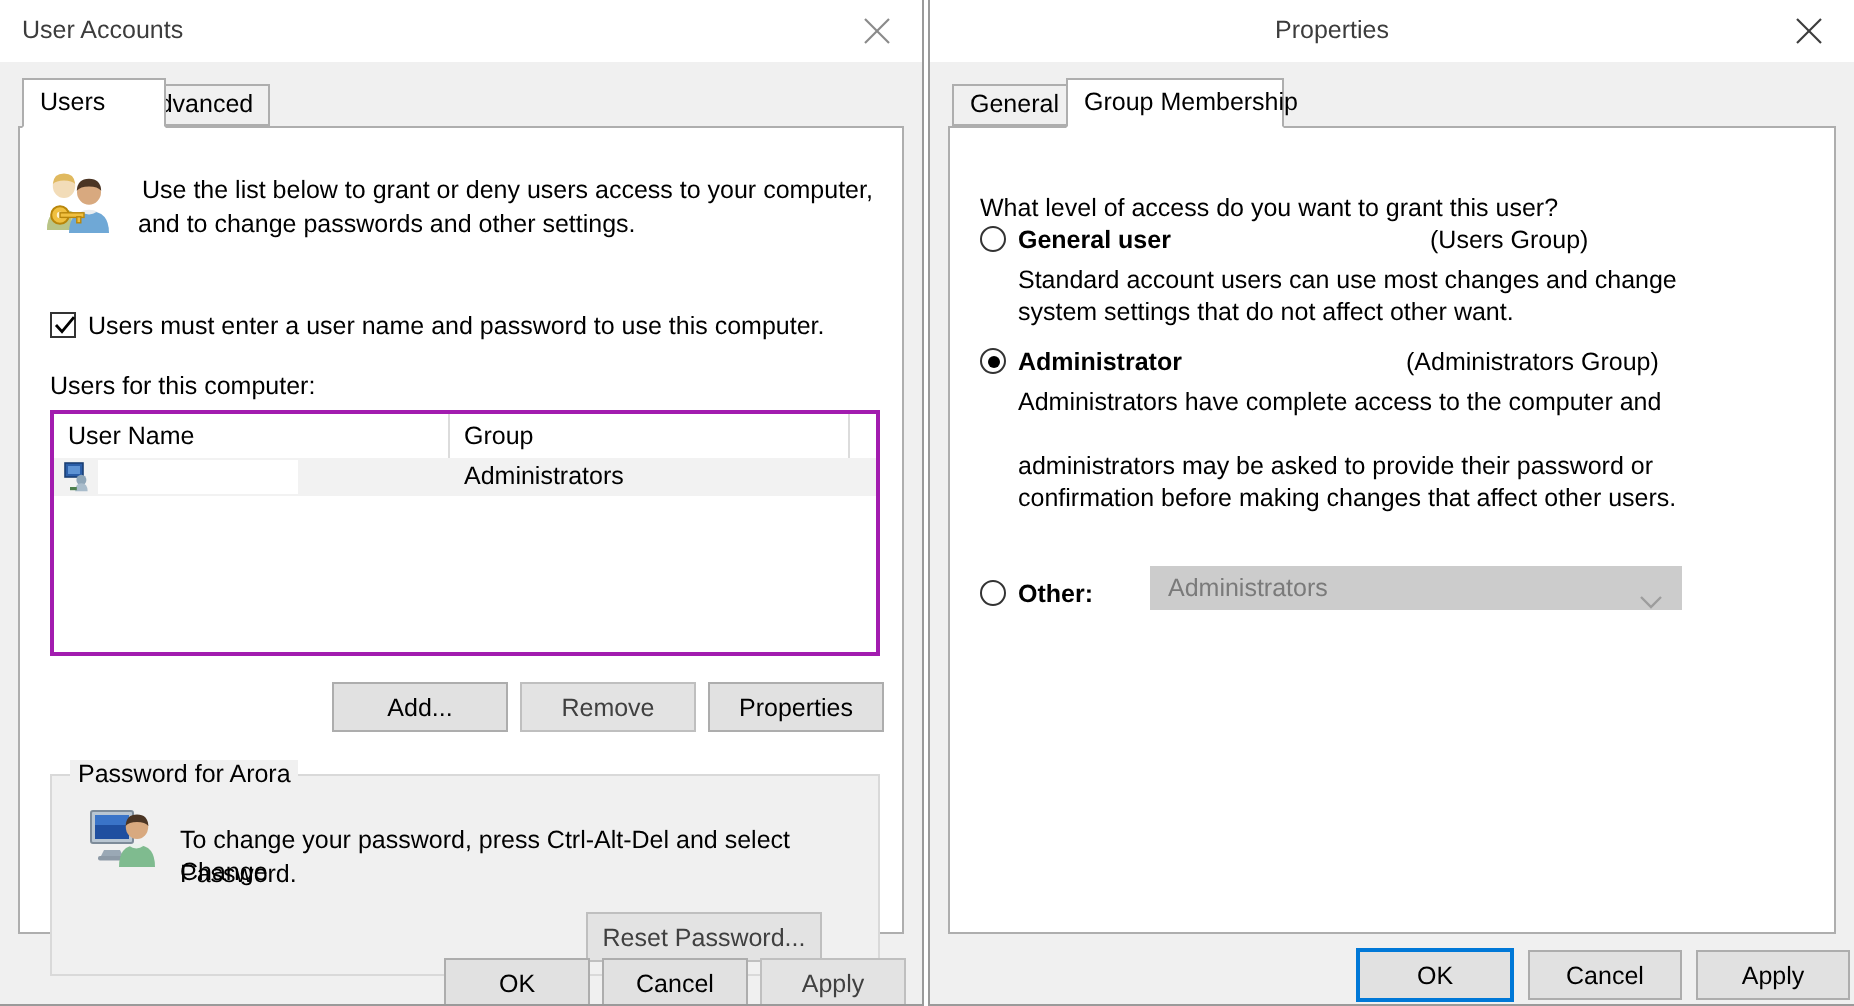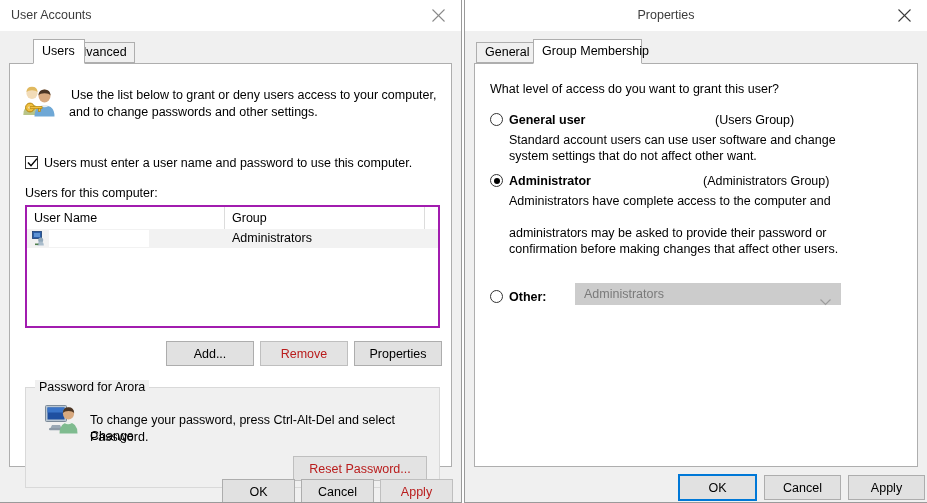--- a/index.html
+++ b/index.html
@@ -98,21 +98,21 @@
     box-sizing: border-box;
     background: #e1e1e1;
     border: 1px solid #adadad;
     font-size: 12.5px;
     color: #000;
     display: flex; align-items: center; justify-content: center;
     font-family: "Liberation Sans", sans-serif;
     cursor: default;
     padding: 0;
   }
-  .btn.disabled { color: #b91c1c; border-color: #bfbfbf; background: #e3e3e3; }
+  .btn.disabled { color: #404040; border-color: #bfbfbf; background: #e3e3e3; }
   .btn.default { border: 2px solid #0078d7; background: #e1e1e1; }
 
   
   .cb {
     position: absolute;
     width: 13px; height: 13px;
     border: 1px solid #333;
     background: #fff;
     box-sizing: border-box;
   }
@@ -226,21 +226,21 @@
         <svg width="13" height="13" viewBox="0 0 13 13">
           <line x1="0.5" y1="0.5" x2="12.5" y2="12.5" stroke="#8a8a8a" stroke-width="1.1"></line>
           <line x1="12.5" y1="0.5" x2="0.5" y2="12.5" stroke="#8a8a8a" stroke-width="1.1"></line>
         </svg>
       </div>
     </div>
 
     <div class="client">
 
       <div class="tabstrip">
-        <div class="tab active" style="left:2px; width:52px;margin-left:22px;">
+        <div class="tab active" style="left:2px; width:72px;">
           <span>Users</span>
         </div>
         <div class="tab" style="left:53px; width:73px;">
           <span>Advanced</span>
         </div>
       </div>
 
       <div class="tabpage" style="left:9px; top:32px; width:443px; height:404px;">
 
         <div class="icon-users" style="left:11px; top:21px;">
@@ -314,21 +314,21 @@
               <ellipse cx="23.5" cy="9.5" rx="5.6" ry="6" fill="#d8a97f"></ellipse>
               <path d="M17.8 9 q0.3 -5.7 5.7 -5.7 q5.4 0 5.7 5.7 q-1.6 -2 -5.7 -2 q-4.1 0 -5.7 2z" fill="#4b3524"></path>
               <path d="M14.5 29.5 q0 -11 9 -11 q9 0 9 11 z" fill="#7fbb8f"></path>
               <path d="M19.5 18.9 q3.6 2.6 7.4 0 q-1.1 -1 -3.7 -1 q-2.6 0 -3.7 1z" fill="#eaf2ec"></path>
             </svg>
           </div>
 
           <div class="txt" style="position:absolute; left:64px; top:24px; width:340px;">To change your password, press Ctrl-Alt-Del and select Change</div>
           <div class="txt" style="position:absolute; left:64px; top:41px; width:340px;">Password.</div>
 
-          <button class="btn disabled" style="left:267px; top:68px; width:134px; height:25px;">Reset Password...</button>
+          <button class="btn disabled" style="left:267px; top:68px; width:118px; height:25px;">Reset Password...</button>
         </div>
 
       </div>
 
       <button class="btn" style="left:222px; top:448px; width:73px; height:25px;">OK</button>
       <button class="btn" style="left:301px; top:448px; width:73px; height:25px;">Cancel</button>
       <button class="btn disabled" style="left:380px; top:448px; width:73px; height:25px;">Apply</button>
 
     </div>
   </div>
@@ -351,26 +351,26 @@
         <div class="tab" style="left:2px; width:58px;">
           <span>General</span>
         </div>
         <div class="tab active" style="left:59px; width:109px;">
           <span>Group Membership</span>
         </div>
       </div>
 
       <div class="tabpage" style="left:9px; top:32px; width:444px; height:404px;">
 
-        <div class="txt" style="position:absolute; left:15px; top:17px;text-align:center;">What level of access do you want to grant this user?</div>
+        <div class="txt" style="position:absolute; left:15px; top:32px;text-align:center;">What level of access do you want to grant this user?</div>
 
         <div class="radio" style="left:15px; top:49px;"></div>
         <div class="txt bold" style="position:absolute; left:34px; top:48px;">General user</div>
         <div class="txt" style="position:absolute; left:240px; top:48px;">(Users Group)</div>
-        <div class="txt" style="position:absolute; left:34px; top:68px;">Standard account users can use user software and change</div>
+        <div class="txt" style="position:absolute; left:34px; top:68px;">Standard account users can use most changes and change</div>
         <div class="txt" style="position:absolute; left:34px; top:84px;">system settings that do not affect other want.</div>
 
         <div class="radio" style="left:15px; top:110px;">
           <div class="dot"></div>
         </div>
         <div class="txt bold" style="position:absolute; left:34px; top:109px;">Administrator</div>
         <div class="txt" style="position:absolute; left:228px; top:109px;">(Administrators Group)</div>
         <div class="txt" style="position:absolute; left:34px; top:129px;">Administrators have complete access to the computer and</div>
         <div class="txt" style="position:absolute; left:34px; top:161px;">administrators may be asked to provide their password or</div>
         <div class="txt" style="position:absolute; left:34px; top:177px;">confirmation before making changes that affect other users.</div>

